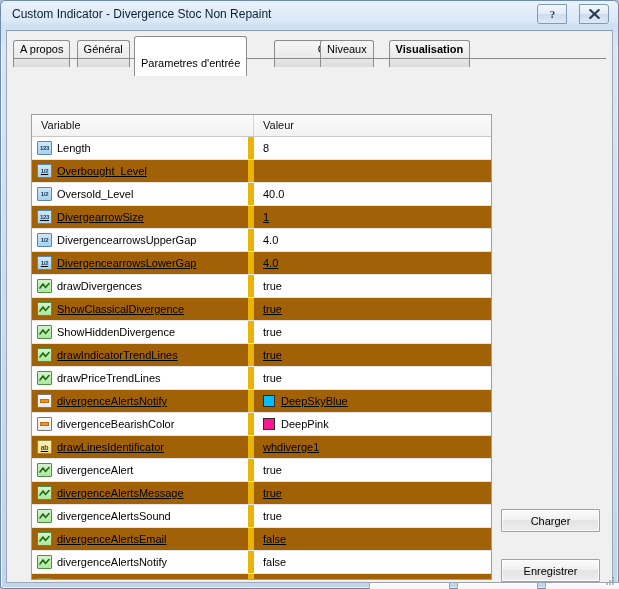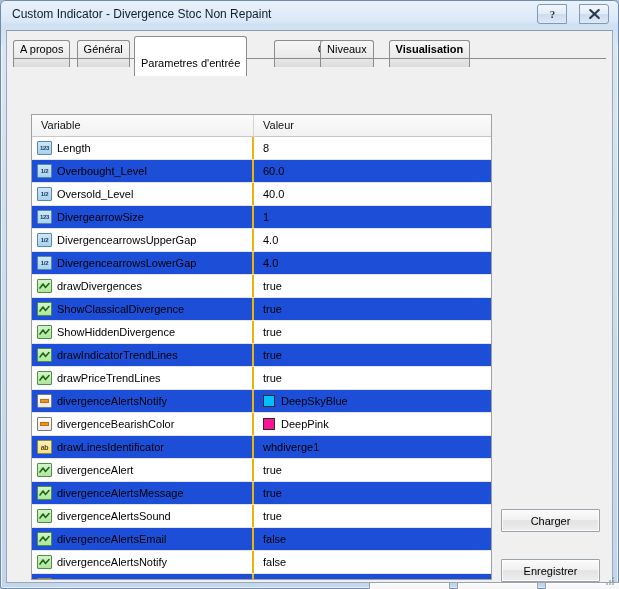--- a/index.html
+++ b/index.html
@@ -104,25 +104,25 @@
   }
   .th.c1{width:222px;border-right:1px solid #d5d5d5;}
   .th.c2{flex:1;}
 
   .row{
     display:flex;height:22px;align-items:center;
     border-bottom:1px solid #e4e4e4;
     cursor:default;
   }
   .row.odd{background:#ffffff;}
-  .row.even{background:#1d4ed8;}
+  .row.even{background:#a16207;text-decoration:underline;}
   .cell-var{
     width:222px;display:flex;align-items:center;
     box-sizing:border-box;padding-left:5px;
-    border-right:2px solid #eab308;height:100%;
+    border-right:6px solid #eab308;height:100%;
   }
   .cell-val{
     flex:1;display:flex;align-items:center;
     box-sizing:border-box;padding-left:9px;height:100%;
     font-size:11px;color:#000;
   }
   .var-label{font-size:11px;color:#000;margin-left:5px;}
 
   
   .ticon{
@@ -230,23 +230,20 @@
               <span>8</span>
             </div>
           </div>
           <div class="row even">
             <div class="cell-var">
               <span class="ticon dbl">
                 <span class="frac">1/2</span>
               </span>
               <span class="var-label">Overbought_Level</span>
             </div>
-            <div class="cell-val">
-              <span>60.0</span>
-            </div>
           </div>
           <div class="row odd">
             <div class="cell-var">
               <span class="ticon dbl">
                 <span class="frac">1/2</span>
               </span>
               <span class="var-label">Oversold_Level</span>
             </div>
             <div class="cell-val">
               <span>40.0</span>

